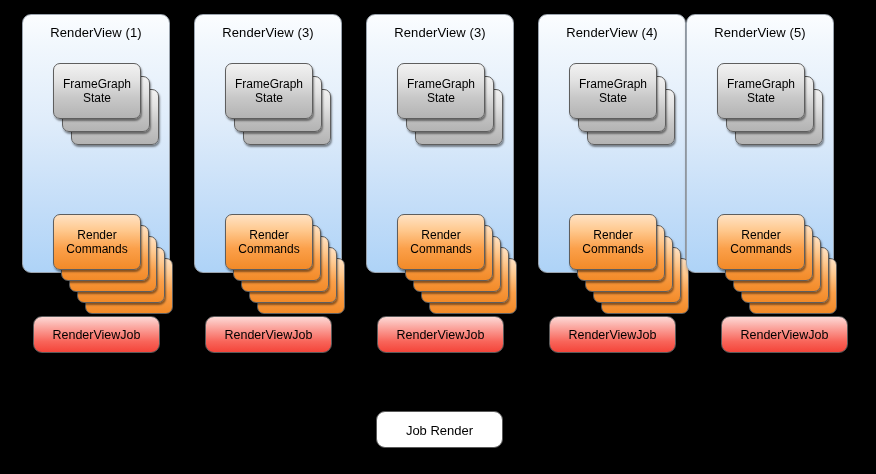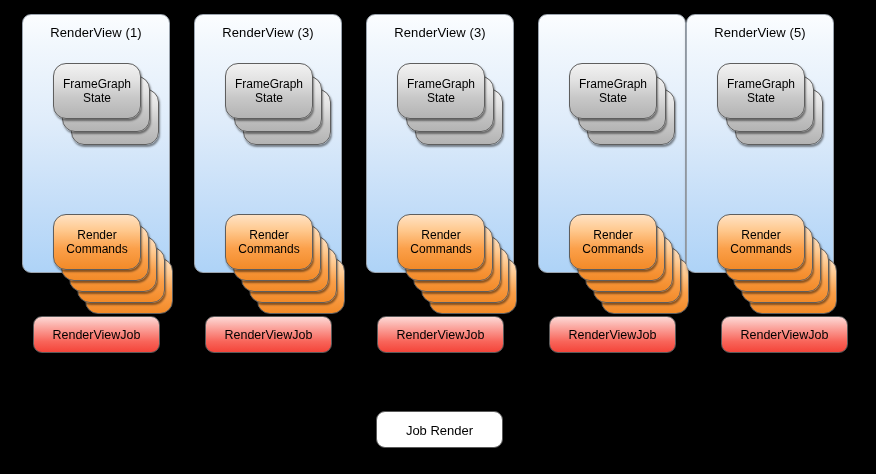--- a/index.html
+++ b/index.html
@@ -48,21 +48,21 @@
   }
 
   
   .stack {
     position: absolute;
   }
   .card {
     position: absolute;
     width: 88px;
     height: 56px;
-    border-radius: 13px;
+    border-radius: 7px;
     border: 1px solid #5b5b5b;
     box-sizing: border-box;
     box-shadow: 1px 2px 2px rgba(0,0,0,0.45);
   }
   .card-label {
     position: absolute;
     left: 0;
     top: 50%;
     transform: translateY(-50%);
     width: 100%;
@@ -189,20 +189,21 @@
       <div class="card orange" style="left:24px; top:33px;"></div>
       <div class="card orange" style="left:16px; top:22px;"></div>
       <div class="card orange" style="left:8px; top:11px;"></div>
       <div class="card orange" style="left:0px; top:0px;">
         <div class="card-label"><span>Render</span><br><span>Commands</span></div>
       </div>
     </div>
   </div>
 
   <div class="renderview-col" style="left:538px">
+    <div class="rv-title">RenderView (4)</div>
 
     <div class="stack stack-fg">
       <div class="card gray" style="left:18px; top:26px;"></div>
       <div class="card gray" style="left:9px; top:13px;"></div>
       <div class="card gray" style="left:0px; top:0px;">
         <div class="card-label"><span>FrameGraph</span><br><span>State</span></div>
       </div>
     </div>
 
     <div class="stack stack-rc">

